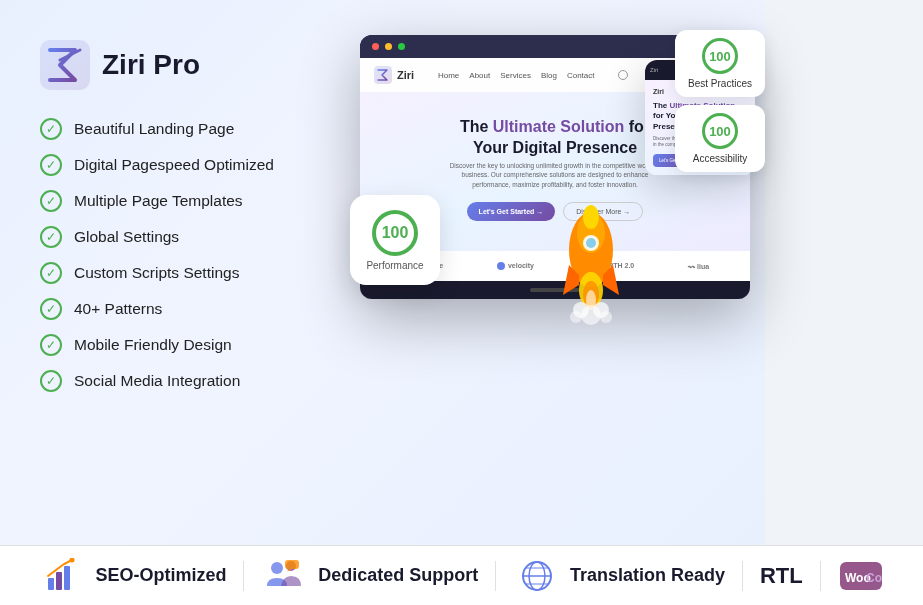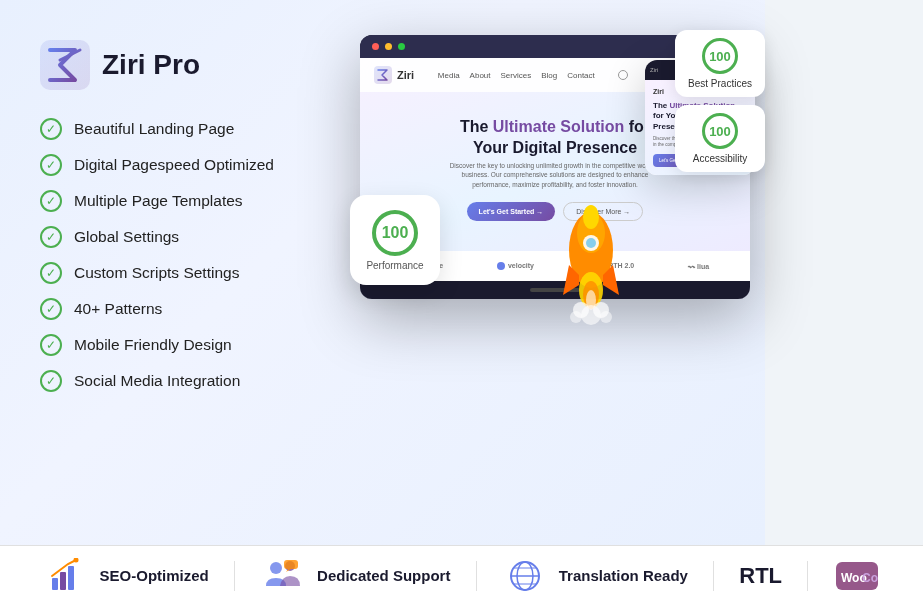--- a/index.html
+++ b/index.html
@@ -444,21 +444,21 @@
 
     .bottom-icon {
       width: 47px;
       height: 40px;
       display: flex;
       align-items: center;
       justify-content: center;
     }
 
     .bottom-label {
-      font-size: 15px;
+      font-size: 18px;
       font-weight: 700;
       color: #1a1a2e;
     }
 
     .bottom-divider {
       width: 1px;
       height: 30px;
       background: #e0e0e0;
     }
 
@@ -600,21 +600,21 @@
                   <stop offset="0%" style="stop-color:#667eea"></stop>
                   <stop offset="100%" style="stop-color:#764ba2"></stop>
                 </linearGradient>
               </defs>
               <rect width="18" height="18" rx="4" fill="url(#mLogo)" opacity="0.2"></rect>
               <path d="M4 4 L13 4 L8 9 L13 14 L4 14" stroke="url(#mLogo)" stroke-width="1.5" fill="none" stroke-linecap="round" stroke-linejoin="round"></path>
             </svg>
             <span class="mock-logo-text">Ziri</span>
           </div>
           <div class="mock-nav-links">
-            <span class="mock-nav-link">Media</span>
+            <span class="mock-nav-link">Home</span>
             <span class="mock-nav-link">About</span>
             <span class="mock-nav-link">Services</span>
             <span class="mock-nav-link">Blog</span>
             <span class="mock-nav-link">Contact</span>
           </div>
           <div class="mock-search">
             <div class="mock-search-icon"></div>
           </div>
           <button class="mock-cta-btn">Request a Demo →</button>
         </div>

